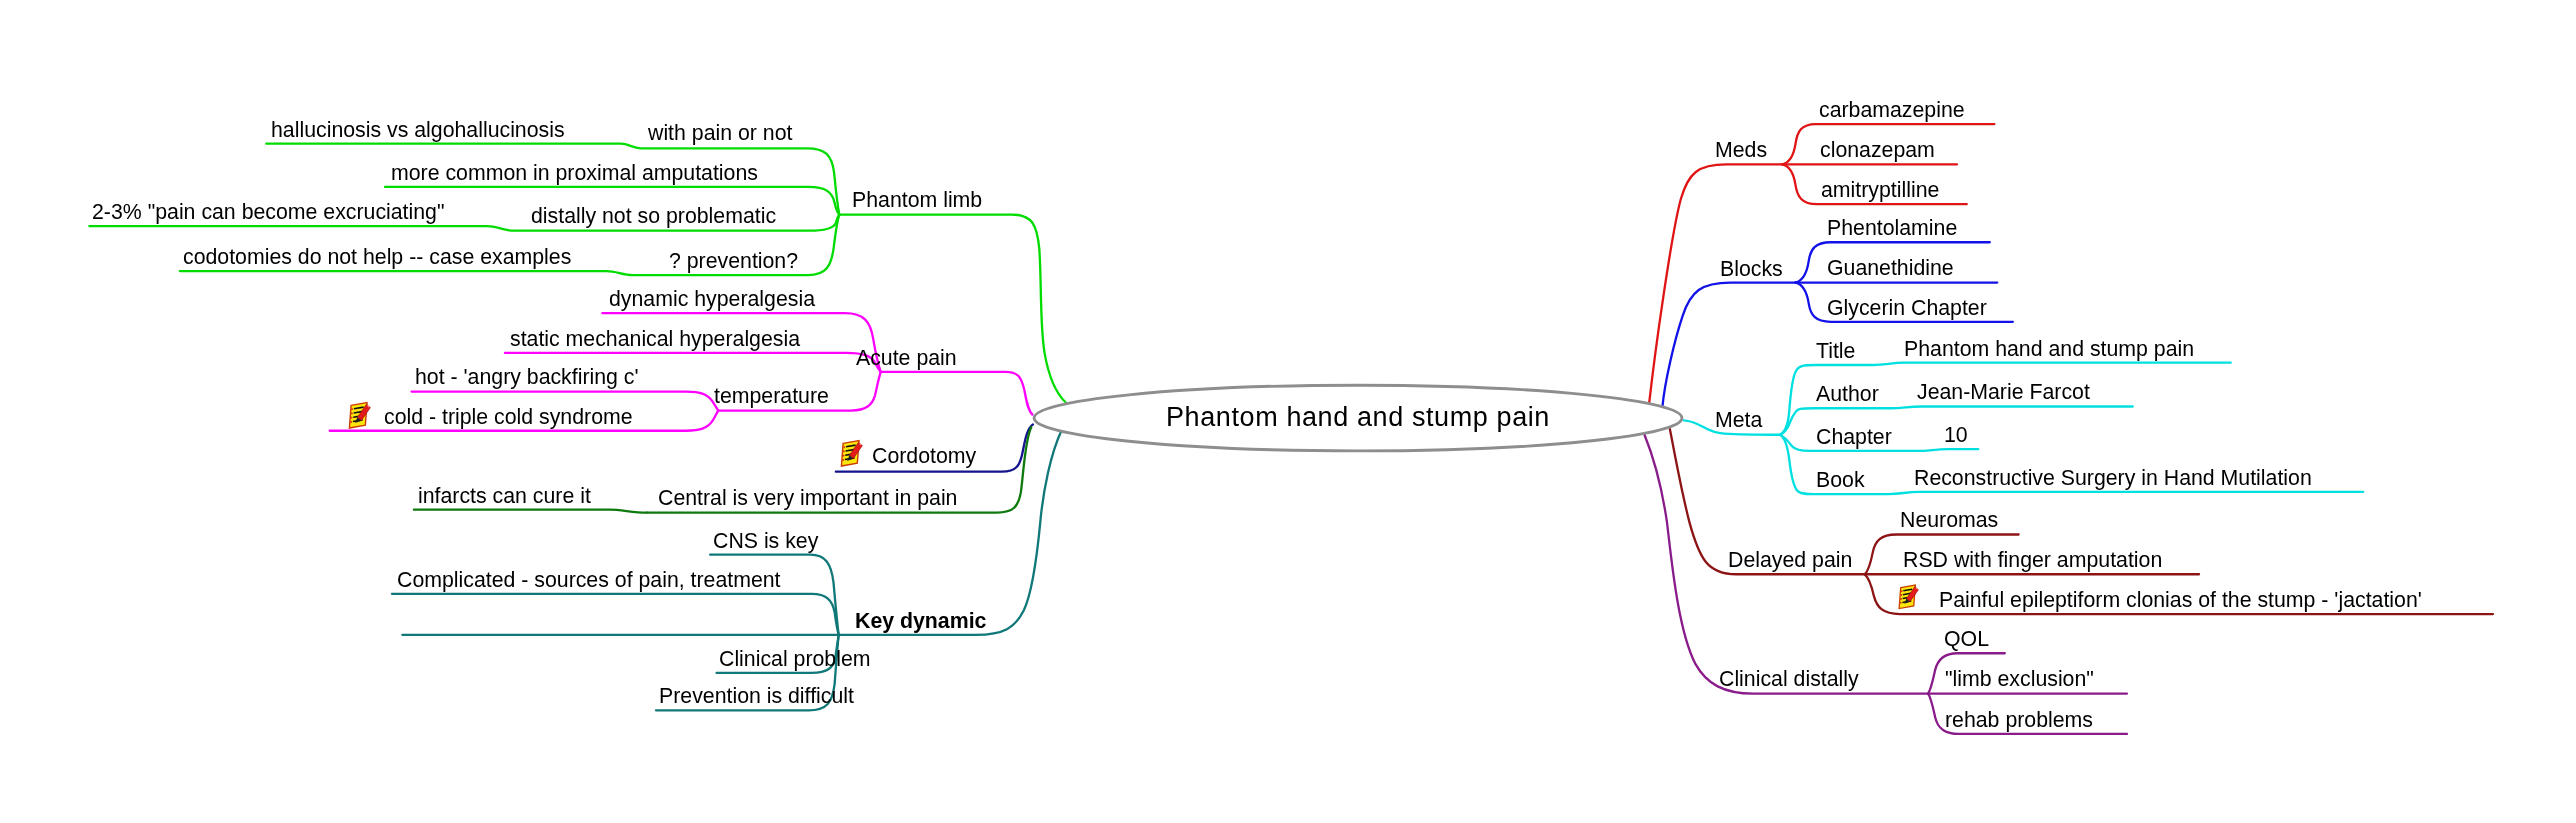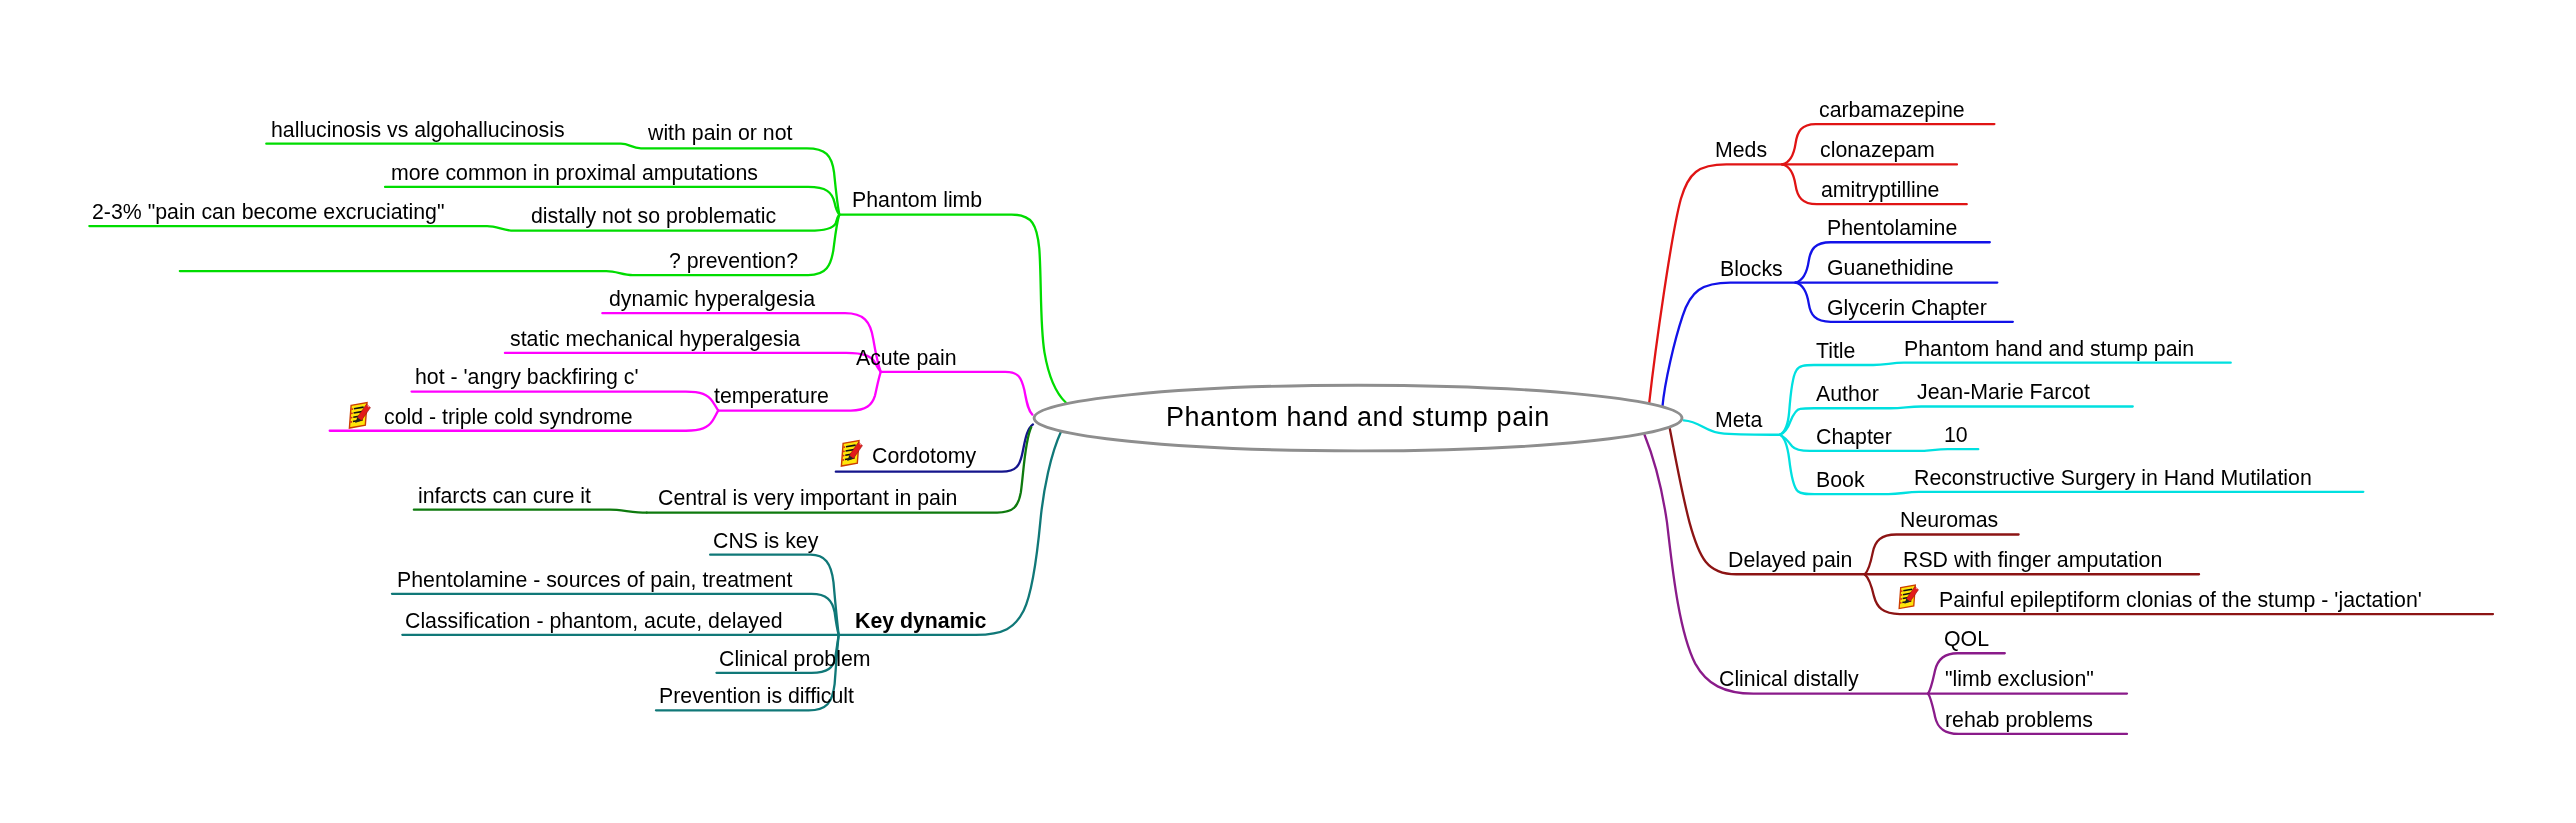--- a/index.html
+++ b/index.html
@@ -113,36 +113,36 @@
   </svg>
 
   <div class="root-lbl" style="left:1358px;top:417px">Phantom hand and stump pain</div>
 
   <div class="lbl" style="left:271px;top:118px">hallucinosis vs algohallucinosis</div>
   <div class="lbl" style="left:648px;top:121px">with pain or not</div>
   <div class="lbl" style="left:391px;top:161px">more common in proximal amputations</div>
   <div class="lbl" style="left:852px;top:188px">Phantom limb</div>
   <div class="lbl" style="left:92px;top:200px">2-3% "pain can become excruciating"</div>
   <div class="lbl" style="left:531px;top:204px">distally not so problematic</div>
+  <div class="lbl" style="left:183px;top:245px">codotomies do not help -- case examples</div>
   <div class="lbl" style="left:669px;top:249px">? prevention?</div>
 
   <div class="lbl" style="left:609px;top:287px">dynamic hyperalgesia</div>
   <div class="lbl" style="left:510px;top:327px">static mechanical hyperalgesia</div>
   <div class="lbl" style="left:856px;top:346px">Acute pain</div>
   <div class="lbl" style="left:415px;top:365px">hot - 'angry backfiring c'</div>
   <div class="lbl" style="left:714px;top:384px">temperature</div>
   <div class="lbl" style="left:384px;top:405px">cold - triple cold syndrome</div>
 
   <div class="lbl" style="left:872px;top:444px">Cordotomy</div>
   <div class="lbl" style="left:418px;top:484px">infarcts can cure it</div>
   <div class="lbl" style="left:658px;top:486px">Central is very important in pain</div>
 
   <div class="lbl" style="left:713px;top:529px">CNS is key</div>
-  <div class="lbl" style="left:397px;top:568px">Phentolamine - sources of pain, treatment</div>
-  <div class="lbl" style="left:405px;top:609px">Classification - phantom, acute, delayed</div>
+  <div class="lbl" style="left:397px;top:568px">Complicated - sources of pain, treatment</div>
   <div class="lbl bold" style="left:855px;top:609px">Key dynamic</div>
   <div class="lbl" style="left:719px;top:647px">Clinical problem</div>
   <div class="lbl" style="left:659px;top:684px">Prevention is difficult</div>
 
   <div class="lbl" style="left:1715px;top:138px">Meds</div>
   <div class="lbl" style="left:1819px;top:98px">carbamazepine</div>
   <div class="lbl" style="left:1820px;top:138px">clonazepam</div>
   <div class="lbl" style="left:1821px;top:178px">amitryptilline</div>
 
   <div class="lbl" style="left:1720px;top:257px">Blocks</div>

